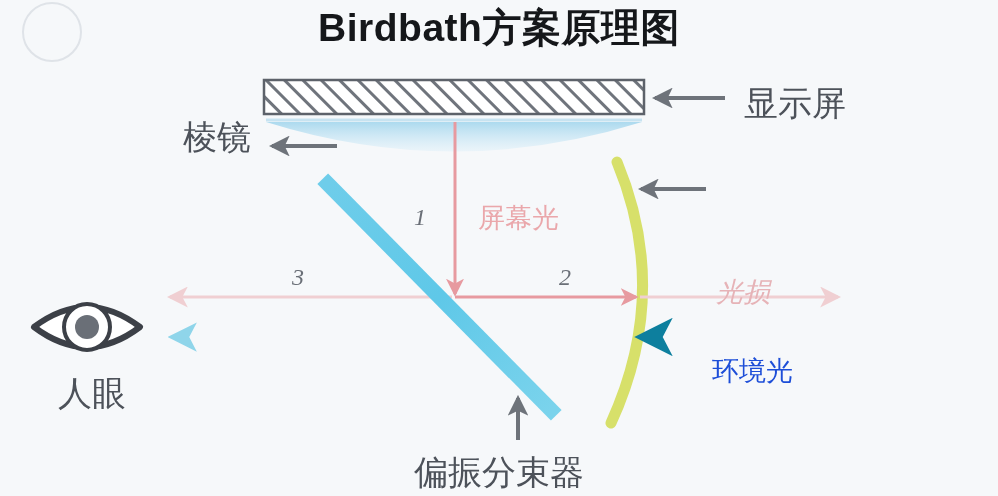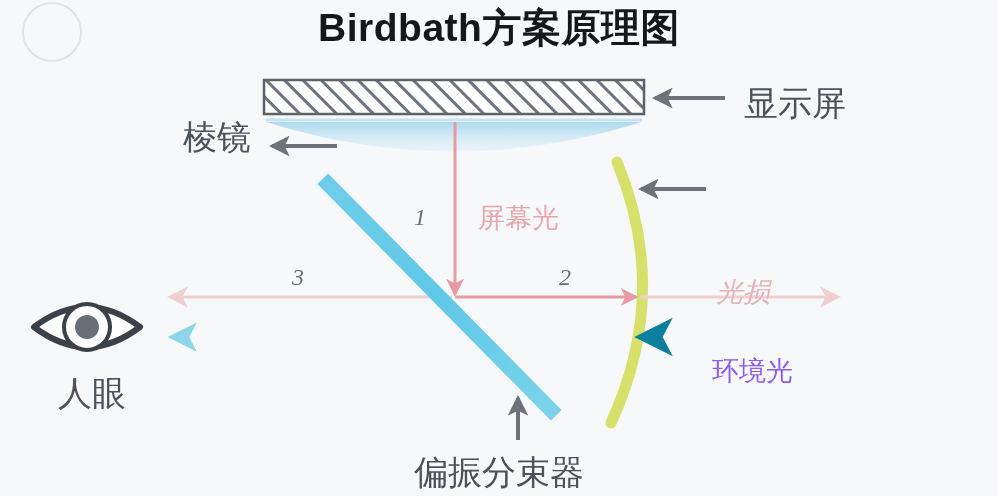--- a/index.html
+++ b/index.html
@@ -48,21 +48,21 @@
   #label-eye          { left: 58px;  top: 376px; }
   #label-beamsplitter { left: 414px; top: 455px; }
   #label-screen-light {
     left: 478px; top: 205px;
     font-size: 27px;
     color: #eaa7ab;
   }
   #label-ambient-light {
     left: 712px; top: 358px;
     font-size: 27px;
-    color: #8b5cf6;
+    color: #1d4ed8;
   }
   #label-light-loss {
     left: 716px; top: 259px;
     font-size: 27px;
     font-style: italic;
     color: #e6b3b7;
     margin-top: 20px;
   }
   .num {
     font-size: 24px;

